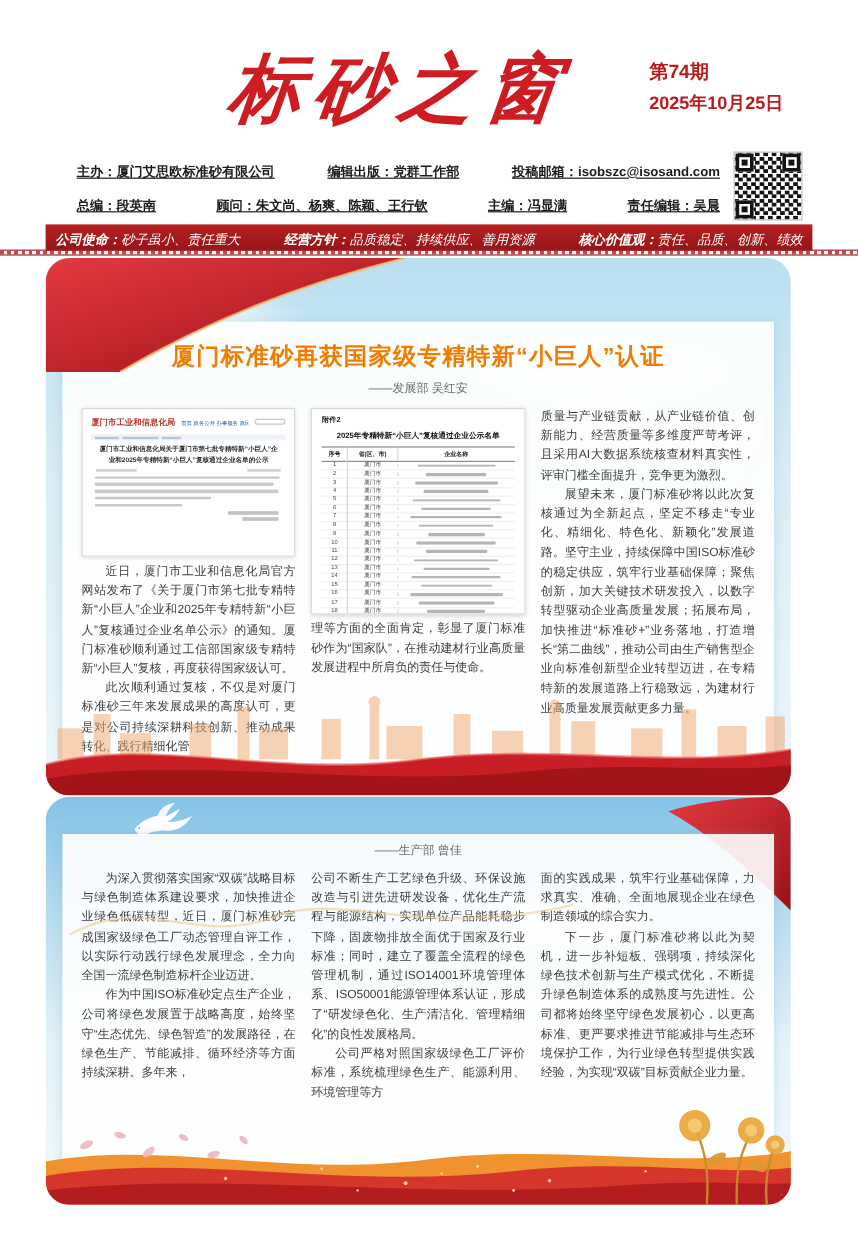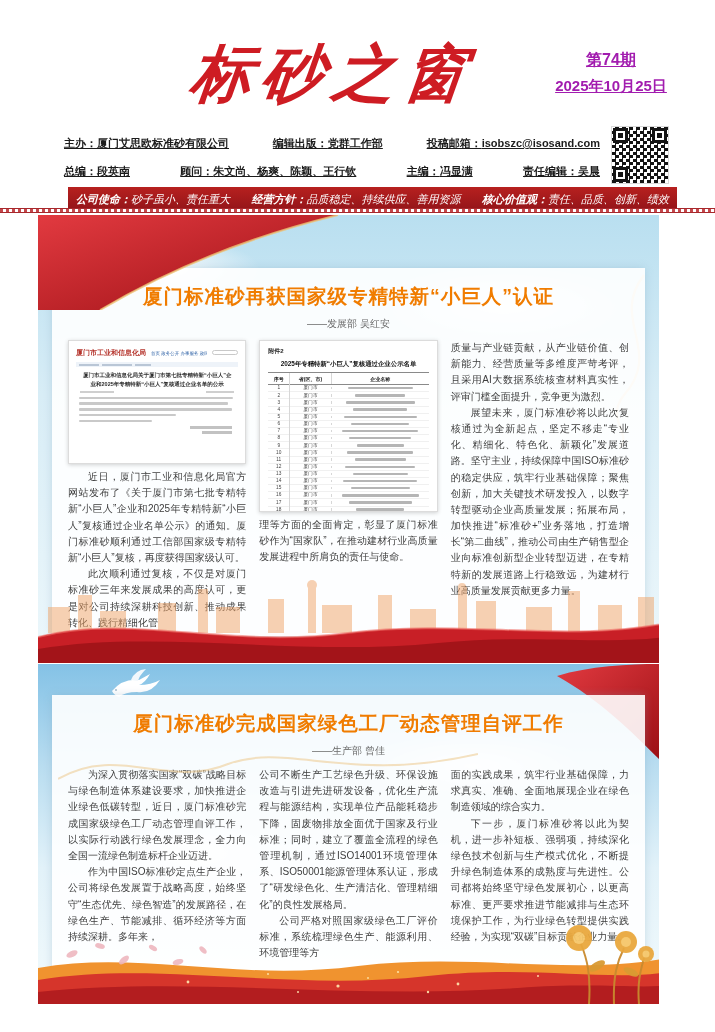--- a/index.html
+++ b/index.html
@@ -11,49 +11,49 @@
   .masthead{position:absolute;top:0;left:0;width:715px;height:214px;background:#fff;}
   .logo{position:absolute;left:62px;top:40px;width:92px;text-align:center;}
   .octagon{width:70px;height:70px;margin:0 auto;background:#ce1c23;
     clip-path:polygon(30% 0,70% 0,100% 30%,100% 70%,70% 100%,30% 100%,0 70%,0 30%);position:relative;}
   .star{position:absolute;left:50%;top:50%;width:38px;height:38px;transform:translate(-50%,-50%);background:#fff;
     clip-path:polygon(50% 0,58.4% 29.7%,85.4% 14.6%,70.3% 41.6%,100% 50%,70.3% 58.4%,85.4% 85.4%,58.4% 70.3%,50% 100%,41.6% 70.3%,14.6% 85.4%,29.7% 58.4%,0 50%,29.7% 41.6%,14.6% 14.6%,41.6% 29.7%);}
   .logo-text{margin-top:6px;color:#ce1c23;font-weight:bold;font-size:17px;letter-spacing:2px;white-space:nowrap;}
   .mast-title{position:absolute;left:158px;top:28px;width:350px;margin:0;text-align:center;
     font-family:"DejaVu Serif",serif;font-style:italic;font-weight:bold;font-size:62px;line-height:92px;
     color:#ce1c23;letter-spacing:9px;transform:skewX(-6deg);white-space:nowrap;}
-  .issue{position:absolute;right:34px;top:50px;width:140px;text-align:center;color:#a21caf;text-decoration:underline;}
+  .issue{position:absolute;right:34px;top:50px;width:140px;text-align:left;color:#b91c1c;}
   .issue-no{font-size:16px;font-weight:600;}
   .issue-date{font-size:15px;font-weight:600;margin-top:6px;white-space:nowrap;}
   .qr-wrap{position:absolute;right:42px;top:106px;width:66px;text-align:center;margin-top:20px;}
   .qr{position:relative;width:58px;height:58px;margin:0 auto;background:
       repeating-conic-gradient(#141414 0% 25%,#ffffff 0% 50%) 0 0/7px 7px;border:1px solid #d8d8d8;}
   .fd{position:absolute;width:15px;height:15px;border:3px solid #141414;background:#fff;}
   .fd::after{content:"";position:absolute;left:2px;top:2px;width:5px;height:5px;background:#141414;}
   .fd.tl{left:1px;top:1px}.fd.tr{right:1px;top:1px}.fd.bl{left:1px;bottom:1px}
   .qr-cap{margin-top:3px;font-size:7.5px;color:#444;white-space:nowrap;}
   .inforow{position:absolute;left:64px;width:536px;display:flex;justify-content:space-between;
     font-size:11px;font-weight:600;color:#1c1c1c;white-space:nowrap;text-decoration:underline;}
   .inforow.r1{top:136px;}
   .inforow.r2{top:164px;}
   .inforow b{font-weight:700;}
 
   
   .banner{position:absolute;left:38px;right:38px;top:187px;height:24px;
     background:linear-gradient(180deg,#b7201f 0%,#921419 100%);color:#fff;
     display:flex;align-items:center;justify-content:space-between;padding:0 8px;
-    font-style:italic;font-size:11px;white-space:nowrap;margin-left:30px;}
+    font-style:italic;font-size:11px;white-space:nowrap;}
   .banner b{font-weight:bold;}
   .banner i{font-style:italic;font-weight:normal;}
   .stripes{position:absolute;left:0;right:0;top:208px;height:5px;
     background:repeating-linear-gradient(90deg,#c4484c 0 3px,#fff 3px 6px);
     border-top:1px solid #a7282c;border-bottom:1px solid #a7282c;}
 
   
-  .block{position:absolute;left:38px;right:56px;overflow:hidden;}
+  .block{position:absolute;left:38px;right:56px;overflow:hidden;border-radius:20px;}
   .block1{top:215px;height:448px;
     background:
       radial-gradient(ellipse 140px 45px at 20% 12%,rgba(255,255,255,.95),rgba(255,255,255,0) 70%),
       radial-gradient(ellipse 180px 55px at 75% 20%,rgba(255,255,255,.85),rgba(255,255,255,0) 70%),
       radial-gradient(ellipse 120px 40px at 50% 40%,rgba(255,255,255,.7),rgba(255,255,255,0) 70%),
       linear-gradient(180deg,#b9dff0 0%,#d8edf6 40%,#ecf7fb 100%);}
   .block2{top:664px;height:340px;
     background:
       radial-gradient(ellipse 160px 50px at 70% 30%,rgba(255,255,255,.8),rgba(255,255,255,0) 70%),
       radial-gradient(ellipse 120px 40px at 25% 55%,rgba(255,255,255,.8),rgba(255,255,255,0) 70%),
@@ -394,21 +394,20 @@
             <stop offset="1" stop-color="#9c1015"></stop>
           </linearGradient>
         </defs>
       <path d="M120,0 L120,95 C95,70 60,35 18,12 C50,2 90,0 120,0 Z" fill="url(#rg2)"></path>
     </svg>
     <svg class="deco swirl2" width="420" height="60" viewBox="0 0 420 60">
       <path d="M0,45 C60,10 110,55 170,30 C230,8 290,50 420,20" fill="none" stroke="#ecc98f" stroke-width="2" opacity=".7"></path>
     </svg>
 
     <div class="panel panel2">
-      <h2 class="a-title">厦门标准砂完成国家绿色工厂动态管理自评工作</h2>
       <div class="a-byline">——生产部 曾佳</div>
       <div class="cols">
         <div class="col">
           <p class="bp ind">为深入贯彻落实国家“双碳”战略目标与绿色制造体系建设要求，加快推进企业绿色低碳转型，近日，厦门标准砂完成国家级绿色工厂动态管理自评工作，以实际行动践行绿色发展理念，全力向全国一流绿色制造标杆企业迈进。</p>
           <p class="bp ind">作为中国ISO标准砂定点生产企业，公司将绿色发展置于战略高度，始终坚守“生态优先、绿色智造”的发展路径，在绿色生产、节能减排、循环经济等方面持续深耕。多年来，</p>
         </div>
         <div class="col">
           <p class="bp">公司不断生产工艺绿色升级、环保设施改造与引进先进研发设备，优化生产流程与能源结构，实现单位产品能耗稳步下降，固废物排放全面优于国家及行业标准；同时，建立了覆盖全流程的绿色管理机制，通过ISO14001环境管理体系、ISO50001能源管理体系认证，形成了“研发绿色化、生产清洁化、管理精细化”的良性发展格局。</p>
           <p class="bp ind">公司严格对照国家级绿色工厂评价标准，系统梳理绿色生产、能源利用、环境管理等方</p>
         </div>

